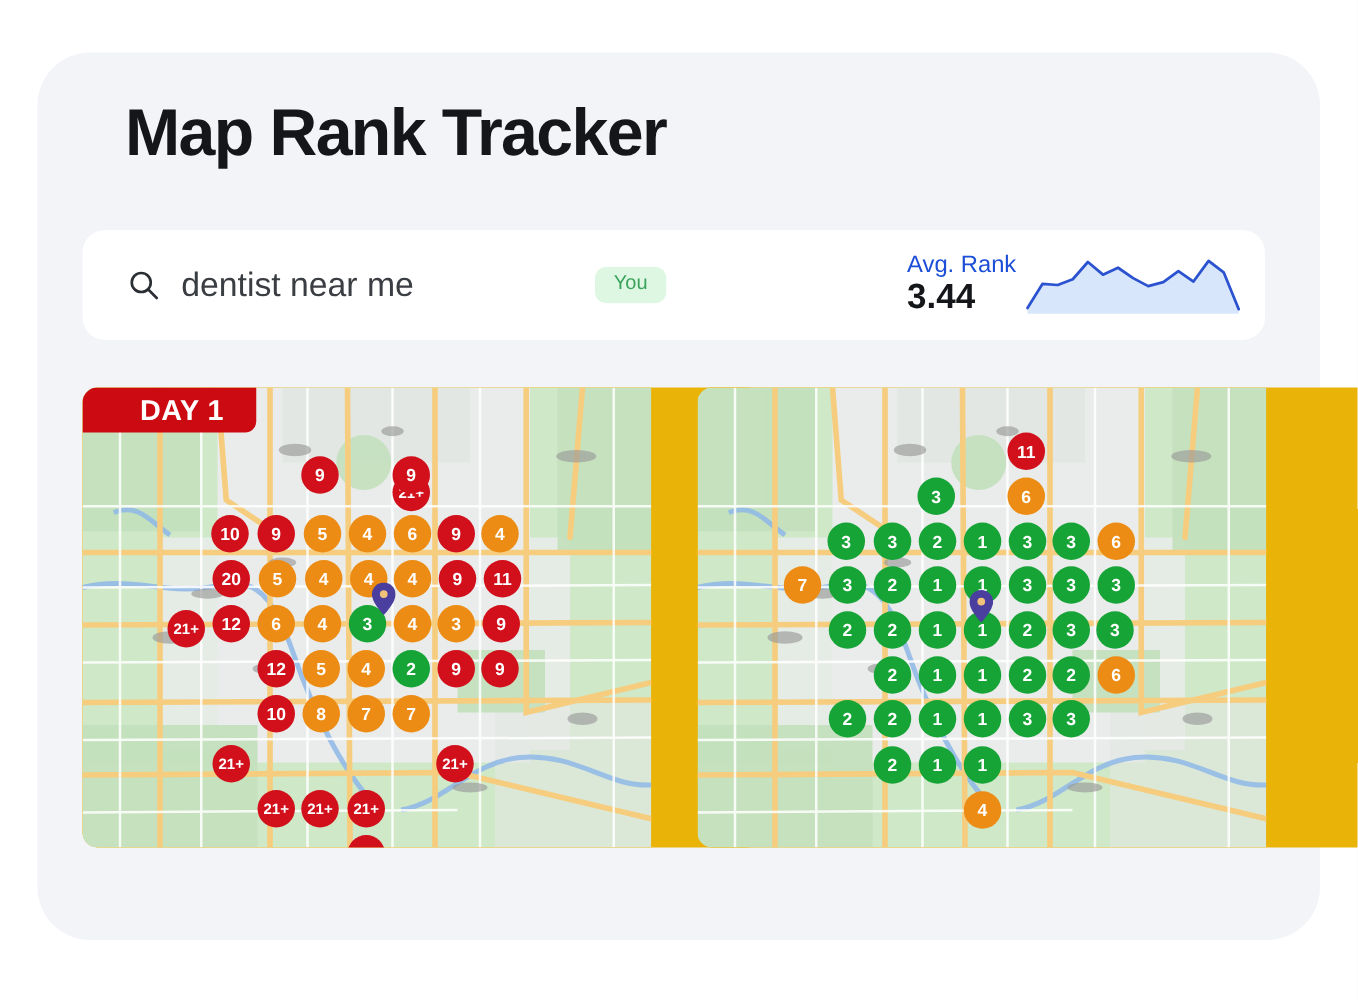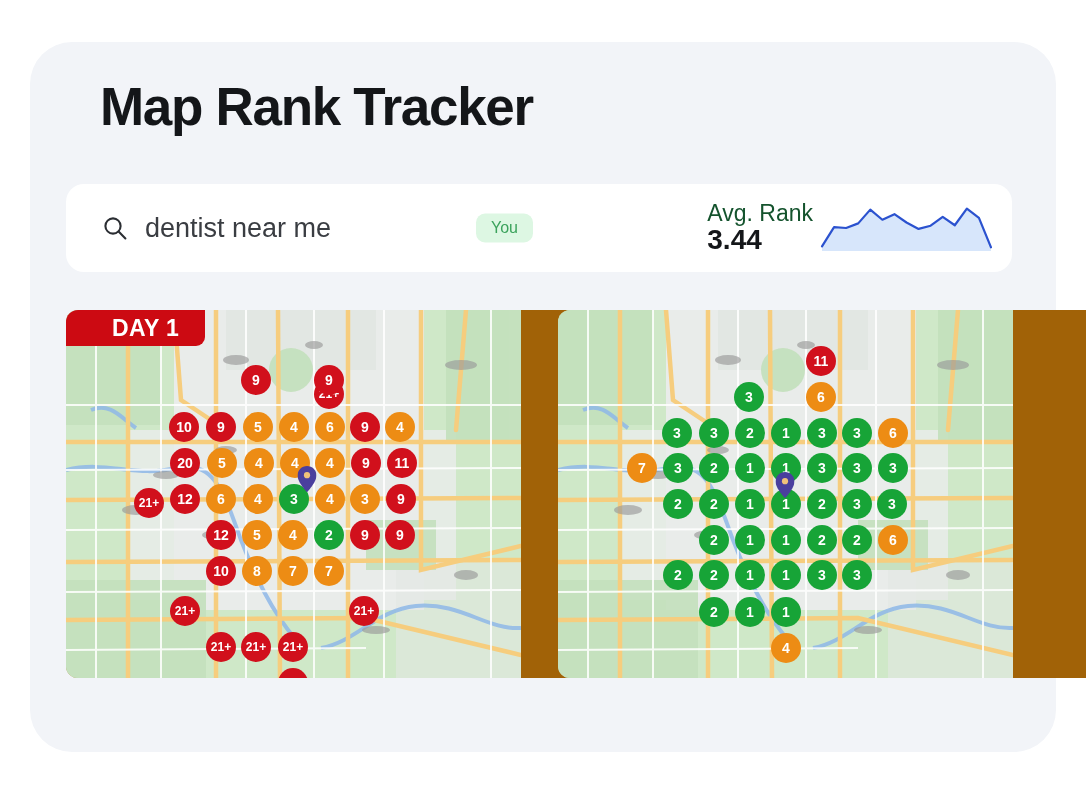--- a/index.html
+++ b/index.html
@@ -68,22 +68,22 @@
     border-radius: 9px;
     line-height: 1;
   }
   .rank-block {
     position: absolute;
     right: 199px; top: 50%;
     transform: translateY(-50%);
     text-align: left;
   }
   .rank-label {
-    font-size: 23px;
-    color: #14532d;
+    font-size: 19px;
+    color: #1d4ed8;
     line-height: 1.05;
     white-space: nowrap;
   }
   .rank-value {
     font-size: 28px;
     font-weight: bold;
     color: #141619;
     line-height: 1.1;
     white-space: nowrap;
   }
@@ -93,21 +93,21 @@
     transform: translateY(-50%);
     width: 175px; height: 52px;
   }
   
   .map-panel {
     position: absolute;
     top: 310px;
     width: 544px; height: 368px;
     border-radius: 12px;
     overflow: hidden;
-    background: #a16207;
+    background: #eab308;
   }
   .map-panel.left  { left: 66px; }
   .map-panel.right { left: 558px; }
   .map-svg { position: absolute; left: 0; top: 0; width: 455px; height: 368px; display:block; }
   .day-badge {
     position: absolute;
     left: 0; top: 0;
     height: 36px;
     padding: 0 26px 0 46px;
     border-bottom-right-radius: 9px;

